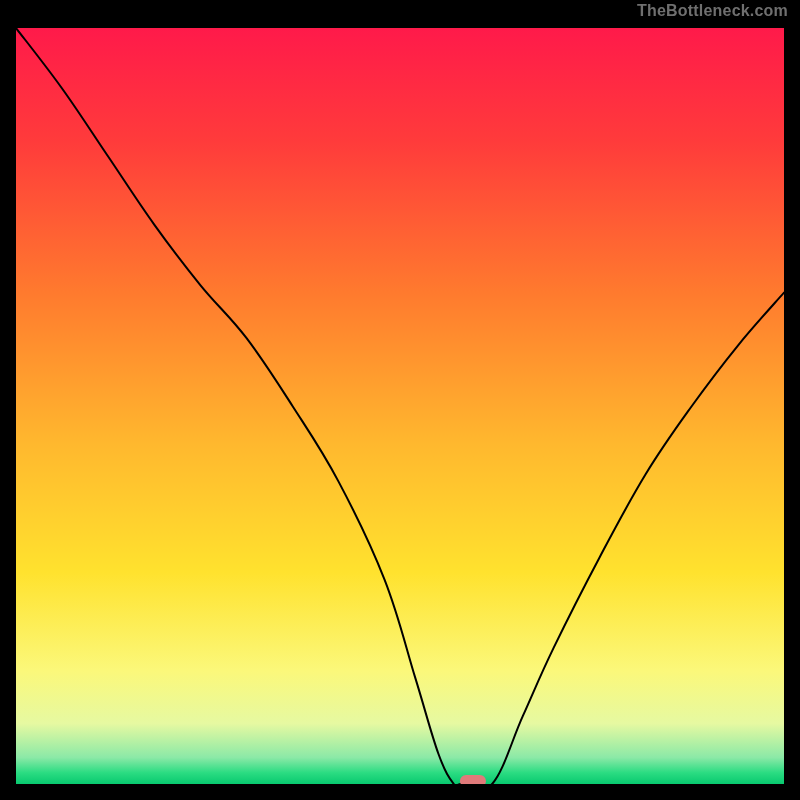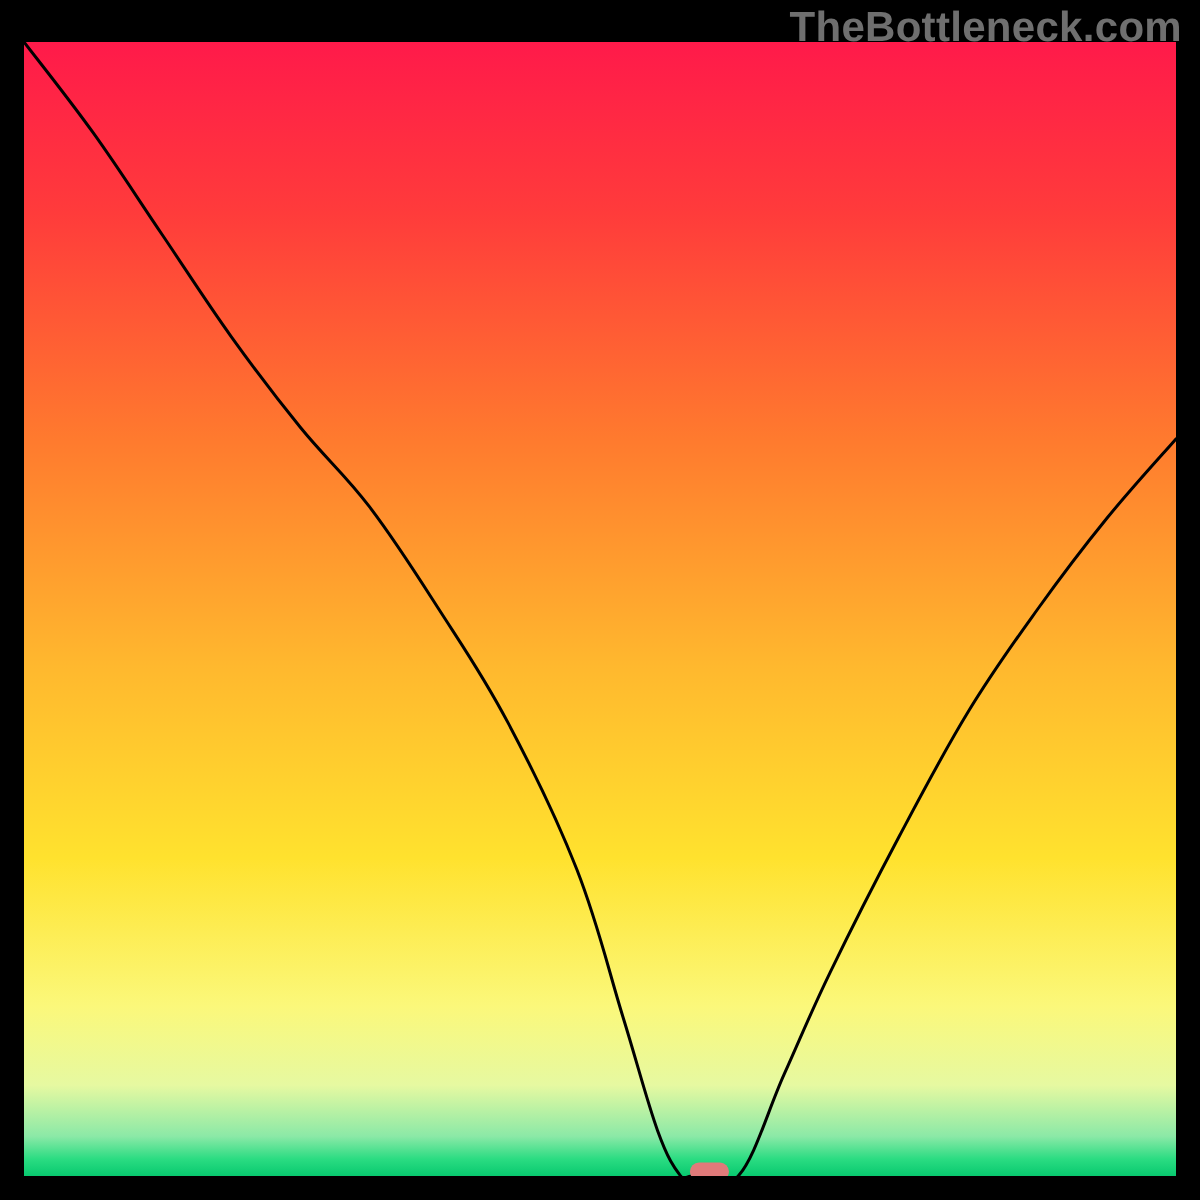--- a/index.html
+++ b/index.html
@@ -15,21 +15,21 @@
     position: relative;
     width: 800px;
     height: 800px;
     background: #000;
   }
   .watermark {
     position: absolute;
     top: 2px;
     right: 12px;
     color: #6f6f6f;
-    font-size: 28px;
+    font-size: 16px;
     font-weight: 600;
     letter-spacing: 0.2px;
     z-index: 3;
   }
   .plot {
     position: absolute;
     left: 16px;
     top: 28px;
     width: 768px;
     height: 756px;

